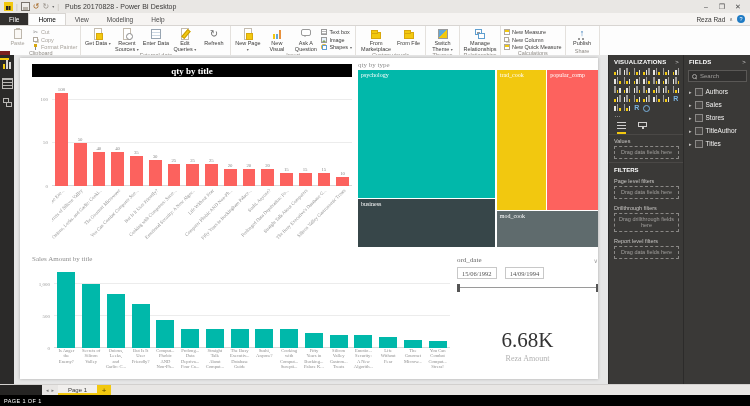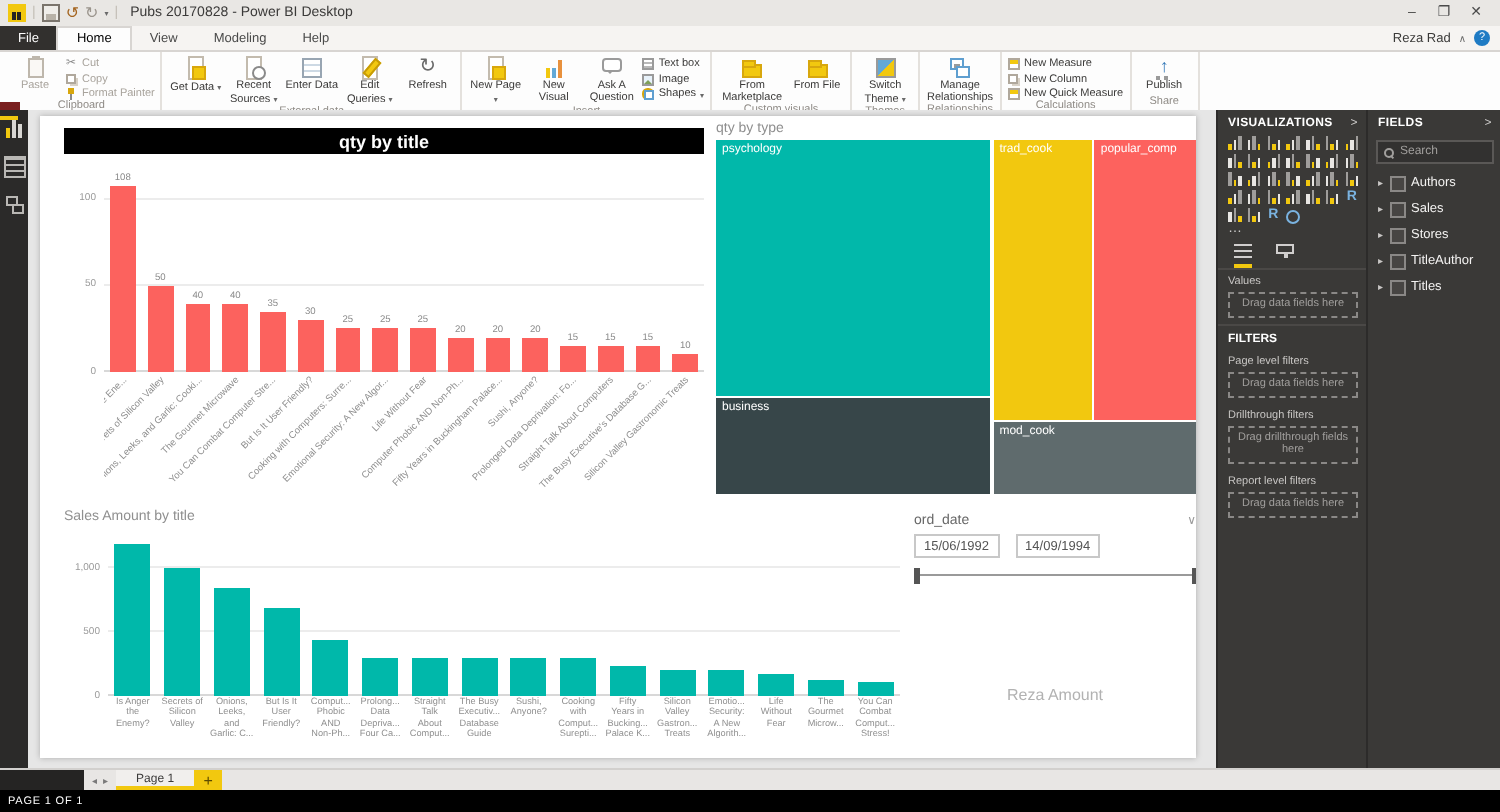--- a/index.html
+++ b/index.html
@@ -84,21 +84,21 @@
   .lni.active::before{content:"";position:absolute;left:-3px;top:-2px;width:9px;height:2px;background:#f2c80f;}
   .lni-report i{position:absolute;bottom:0;width:2px;background:#d8d6d3;}
   .lni-report i:nth-child(1){left:0;height:5px;background:#f2c80f;}
   .lni-report i:nth-child(2){left:3px;height:9px;}
   .lni-report i:nth-child(3){left:6px;height:7px;}
   .lni-data{border:1px solid #b9b7b4;background:repeating-linear-gradient(0deg,transparent 0 2px,#b9b7b4 2px 3px);}
   .lni-model::before{content:"";position:absolute;top:0;left:0;width:4px;height:3px;border:1px solid #b9b7b4;}
   .lni-model::after{content:"";position:absolute;bottom:0;right:0;width:4px;height:3px;border:1px solid #b9b7b4;}
 
   
-  .canvas{position:absolute;left:14px;top:55px;width:702px;bottom:21px;background:#e6e6e6;}
+  .canvas{position:absolute;left:14px;top:55px;width:702px;bottom:21px;background:#e6e6e6;font-family:Liberation Serif, serif;}
   .vscroll{position:absolute;right:0;top:0;bottom:0;width:7px;background:#f3f3f3;border-left:1px solid #dcdcdc;}
   .page{position:absolute;left:6px;top:3px;width:578px;height:321px;background:#fff;box-shadow:0 0 3px rgba(0,0,0,.25);}
   .visual{position:absolute;}
   .bc-title-black{height:13px;background:#000;color:#fff;font-weight:bold;font-size:9px;display:flex;align-items:center;justify-content:center;}
   .v-title{font-size:7px;color:#8f8f8f;height:10px;line-height:10px;}
 
   
   .slicer-head{display:flex;justify-content:space-between;align-items:center;font-size:7px;color:#666;}
   .slicer-chev{color:#9a9a9a;font-size:6px;}
   .slicer-dates{display:flex;gap:8px;margin-top:3px;}
@@ -609,20 +609,21 @@
         </div>
         <div class="slider">
           <span class="track"></span>
           <span class="handle h-left"></span>
           <span class="handle h-right"></span>
         </div>
       </div>
 
       <div class="visual" style="left:437px;top:262px;width:141px;height:52px;">
         <div class="cardv">
+          <span class="card-value">6.68K</span>
           <span class="card-label">Reza Amount</span>
         </div>
       </div>
 
     </div>
     <div class="vscroll"></div>
   </div>
 
   <div class="panel vizpanel">
     <div class="phead">

